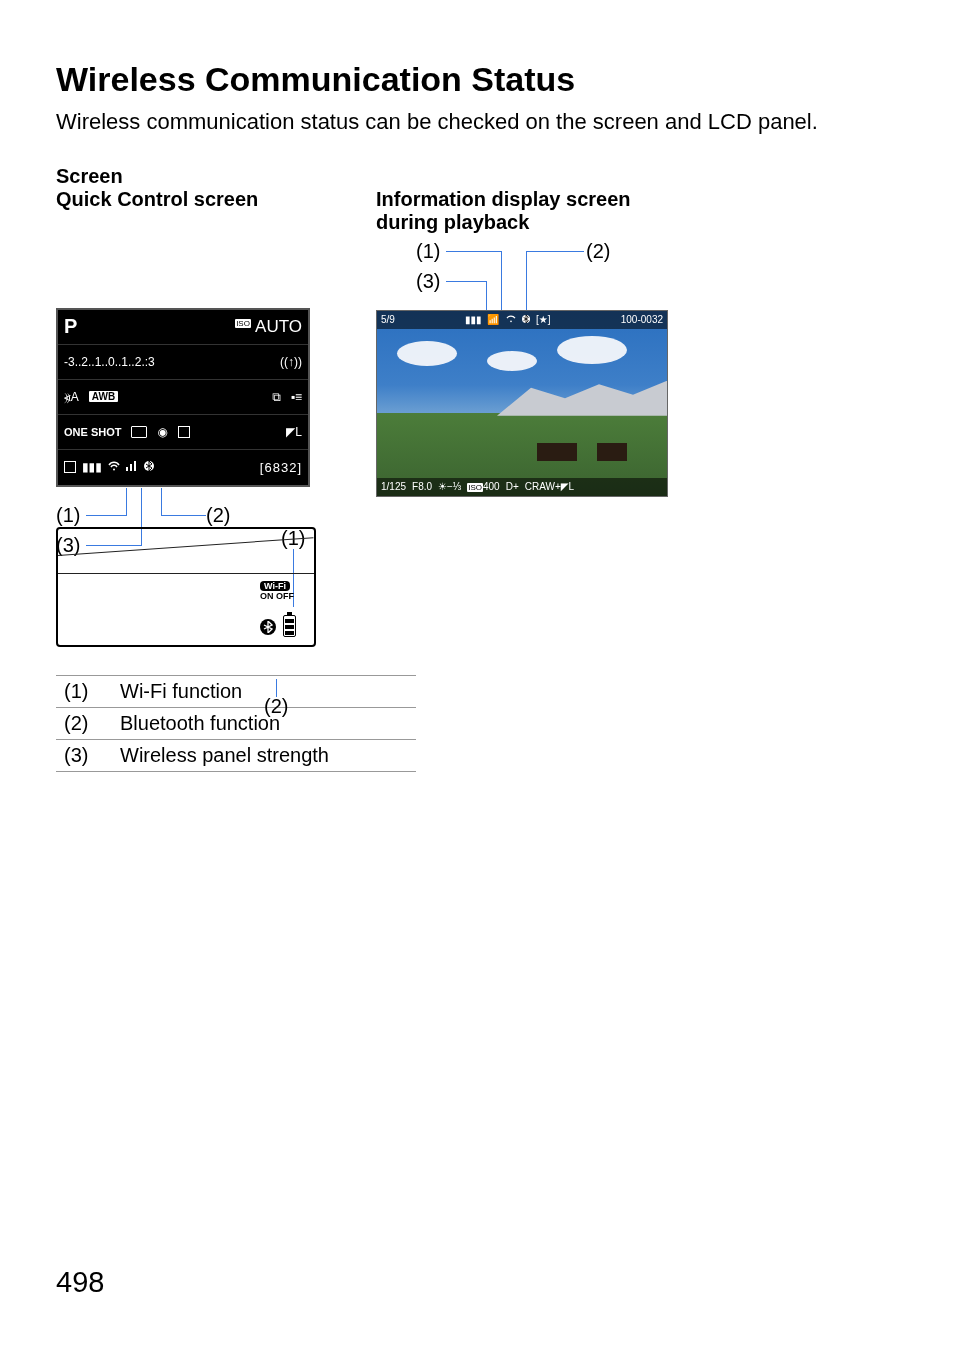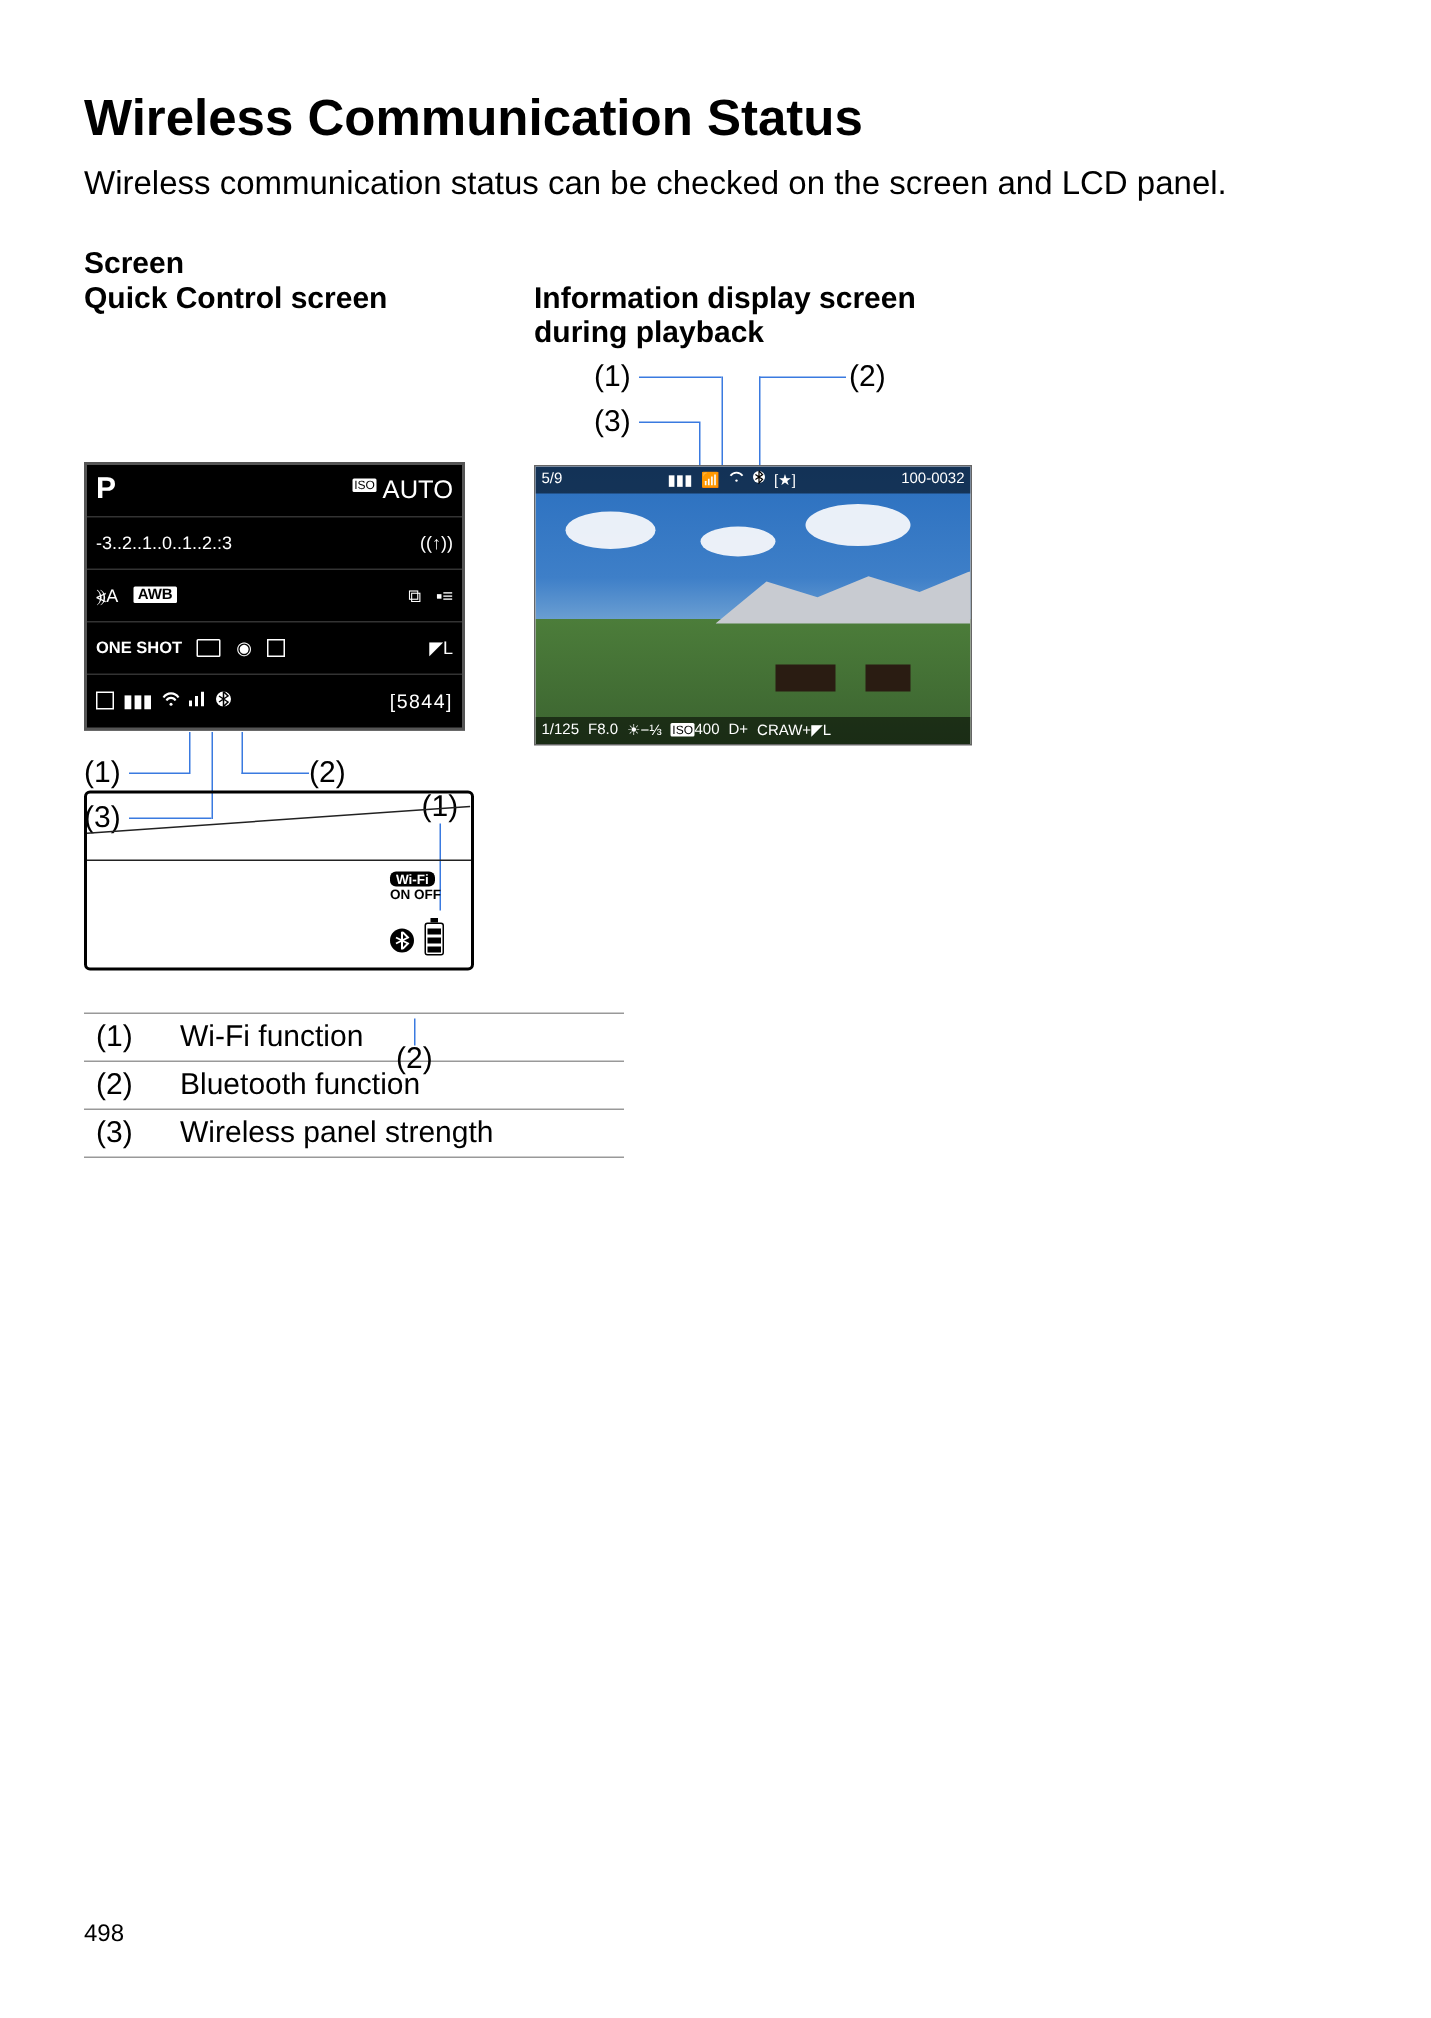--- a/index.html
+++ b/index.html
@@ -1,20 +1,20 @@
 <!DOCTYPE html>
 <html><head>
 <meta charset="utf-8">
 <style>
   html,body{margin:0;padding:0;background:#fff;color:#000;font-family:Arial,Helvetica,sans-serif;}
   .page{width:954px;height:1345px;position:relative;box-sizing:border-box;padding:60px 56px 40px 56px;}
   h1{font-size:34px;font-weight:bold;margin:0 0 8px 0;}
   .intro{font-size:22px;line-height:1.35;margin:0 0 28px 0;}
   .subhead{font-size:20px;font-weight:bold;margin:0;}
-  .twocol{display:flex;align-items:flex-start;}
+  .twocol{display:flex;gap:20px;align-items:flex-start;}
   .col{position:relative;}
   .col-left{width:300px;}
   .col-right{width:320px;}
 
   
   .qc{width:250px;height:175px;background:#000;color:#fff;border:2px solid #555;position:relative;font-family:Arial,sans-serif;margin-top:120px;}
   .qc-row{display:flex;align-items:center;height:35px;border-bottom:1px solid #333;padding:0 6px;box-sizing:border-box;}
   .qc-row:last-child{border-bottom:none;}
   .qc-mode{font-weight:bold;font-size:20px;width:26px;}
   .qc-iso{margin-left:auto;font-size:15px;letter-spacing:0;}
@@ -58,21 +58,21 @@
   .bt-circle{position:absolute;right:38px;bottom:10px;width:16px;height:16px;border-radius:50%;background:#000;color:#fff;font-size:11px;display:flex;align-items:center;justify-content:center;}
   .batt-vert{position:absolute;right:18px;bottom:8px;width:11px;height:20px;border:1.5px solid #000;border-radius:2px;}
   .batt-vert::before{content:"";position:absolute;top:-4px;left:3px;width:5px;height:3px;background:#000;}
   .batt-vert .seg{position:absolute;left:1px;right:1px;height:4px;background:#000;}
 
   
   .legend{width:360px;border-collapse:collapse;margin-top:28px;font-size:20px;}
   .legend td{padding:4px 8px;border-top:1px solid #999;border-bottom:1px solid #999;}
   .legend td.num{width:40px;}
 
-  .pagenum{position:absolute;bottom:46px;left:56px;font-size:16px;}
+  .pagenum{position:absolute;bottom:46px;left:56px;font-size:29px;}
 </style>
 </head>
 <body>
 
 <div class="page">
   <h1>Wireless Communication Status</h1>
   <p class="intro">Wireless communication status can be checked on the screen and LCD panel.</p>
 
   <p class="subhead">Screen</p>
 
@@ -125,21 +125,21 @@
                 <rect x="4" y="3" width="2" height="7" fill="#fff"></rect>
                 <rect x="8" y="0" width="2" height="10" fill="#fff"></rect>
               </svg>
           </span>
           <span class="icn">
             <svg width="10" height="12" viewBox="0 0 10 12">
                 <circle cx="5" cy="6" r="5" fill="#fff"></circle>
                 <path d="M5 1 L5 11 L8 8 L2 4 M5 1 L8 4 L2 8" fill="none" stroke="#000" stroke-width="1"></path>
               </svg>
           </span>
-          <span class="shots">[5844]</span>
+          <span class="shots">[6832]</span>
         </div>
       </div>
 
       <span class="callout" style="left:0;top:316px;">(1)</span>
       <span class="callout" style="left:0;top:346px;">(3)</span>
       <span class="callout" style="left:150px;top:316px;">(2)</span>
       <div class="line" style="left:30px;top:327px;width:40px;height:1px;"></div>
       <div class="line" style="left:70px;top:300px;width:1px;height:28px;"></div>
       <div class="line" style="left:30px;top:357px;width:55px;height:1px;"></div>
       <div class="line" style="left:85px;top:300px;width:1px;height:58px;"></div>

